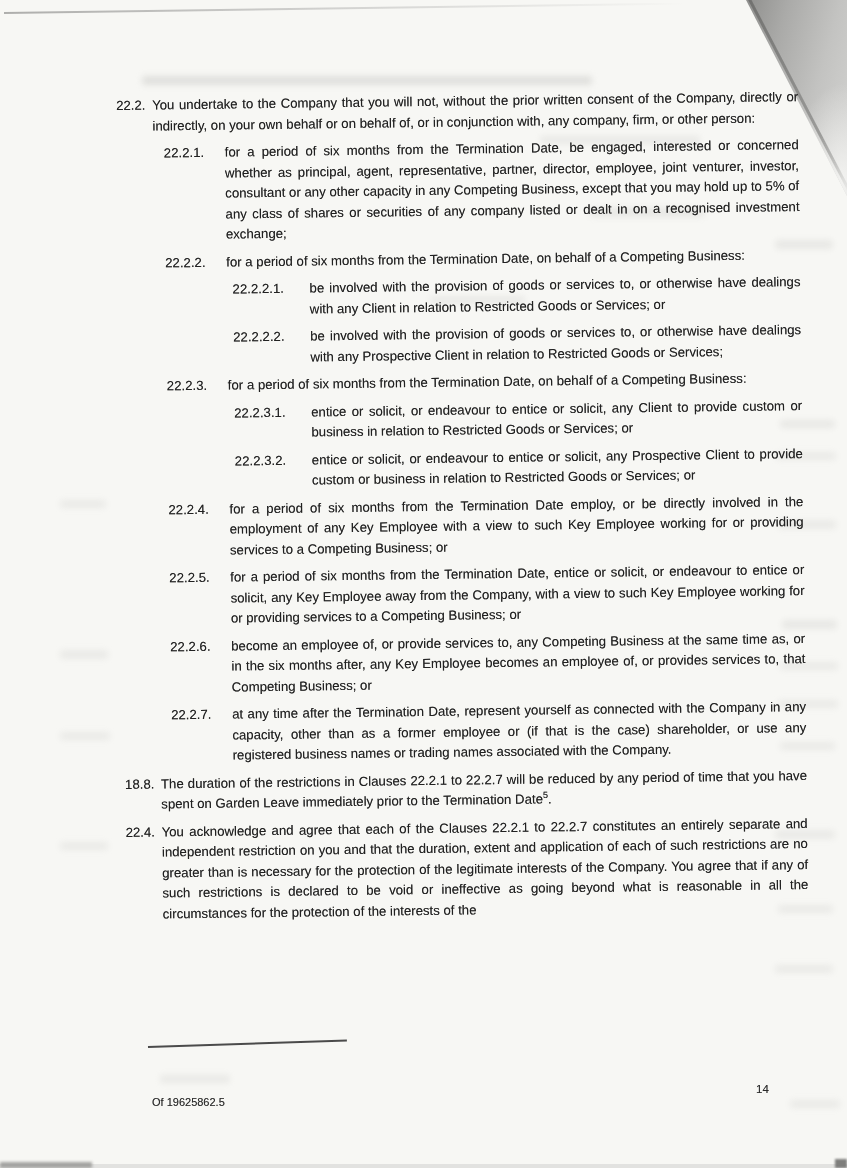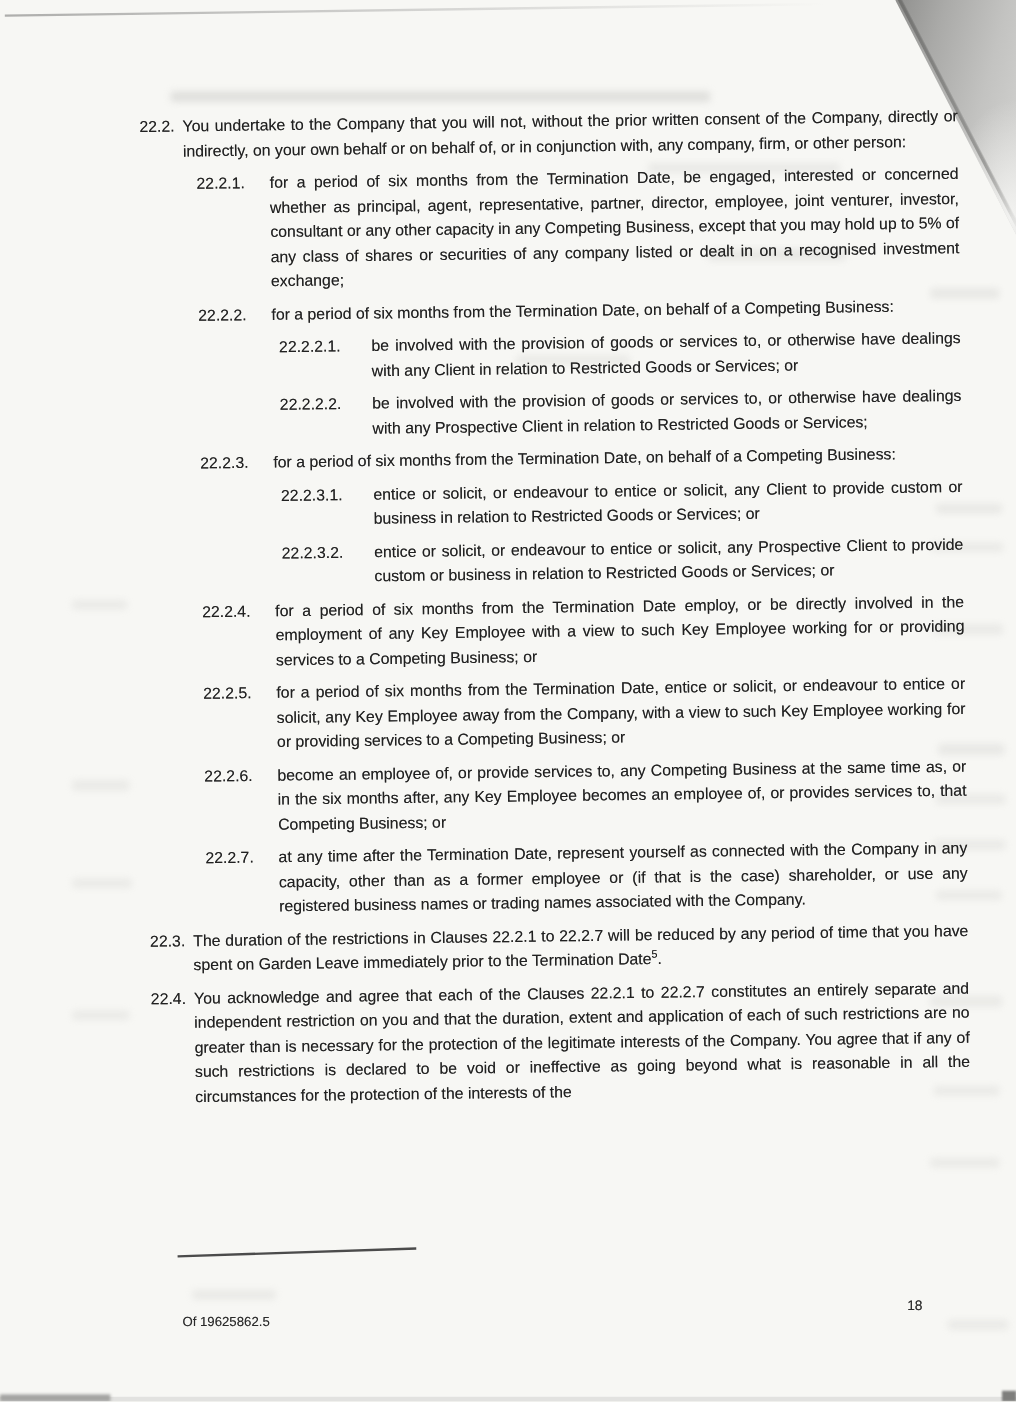--- a/index.html
+++ b/index.html
@@ -175,32 +175,32 @@
       <span class="num">22.2.6.</span>
       <div class="body">become an employee of, or provide services to, any Competing Business at the same time as, or in the six months after, any Key Employee becomes an employee of, or provides services to, that Competing Business; or</div>
     </div>
 
     <div class="clause l2">
       <span class="num">22.2.7.</span>
       <div class="body">at any time after the Termination Date, represent yourself as connected with the Company in any capacity, other than as a former employee or (if that is the case) shareholder, or use any registered business names or trading names associated with the Company.</div>
     </div>
 
     <div class="clause l1">
-      <span class="num">22.3.</span>
+      <span class="num">18.8.</span>
       <div class="body"><span>The duration of the restrictions in Clauses 22.2.1 to 22.2.7 will be reduced by any period of time that you have spent on Garden Leave immediately prior to the Termination Date</span><sup class="fn">5</sup><span>.</span></div>
     </div>
 
     <div class="clause l1">
       <span class="num">22.4.</span>
       <div class="body">You acknowledge and agree that each of the Clauses 22.2.1 to 22.2.7 constitutes an entirely separate and independent restriction on you and that the duration, extent and application of each of such restrictions are no greater than is necessary for the protection of the legitimate interests of the Company. You agree that if any of such restrictions is declared to be void or ineffective as going beyond what is reasonable in all the circumstances for the protection of the interests of the</div>
     </div>
 
   </div>
 
   <div class="footnote-rule"></div>
   <div class="footer-ref">Of 19625862.5</div>
-  <div class="page-number">18</div>
+  <div class="page-number">14</div>
 
   <div class="bottom-strip"></div>
   <div class="bottom-left-shade"></div>
   <div class="bottom-right-shade"></div>
 
 </div>
 
 </body></html>

